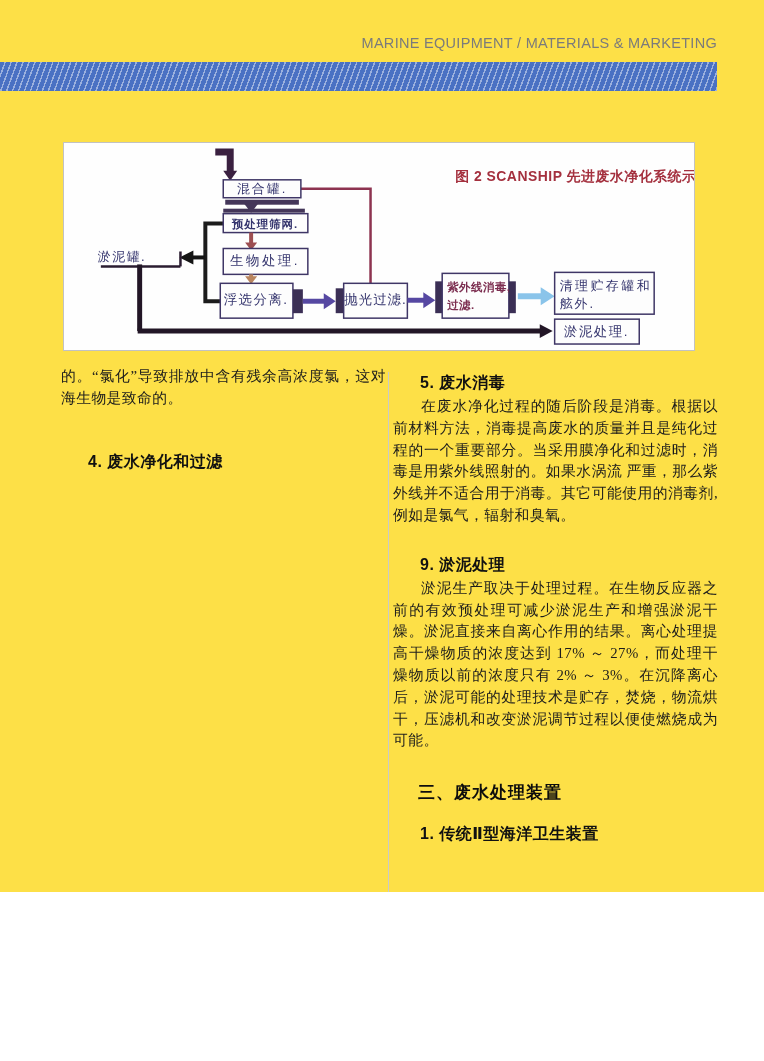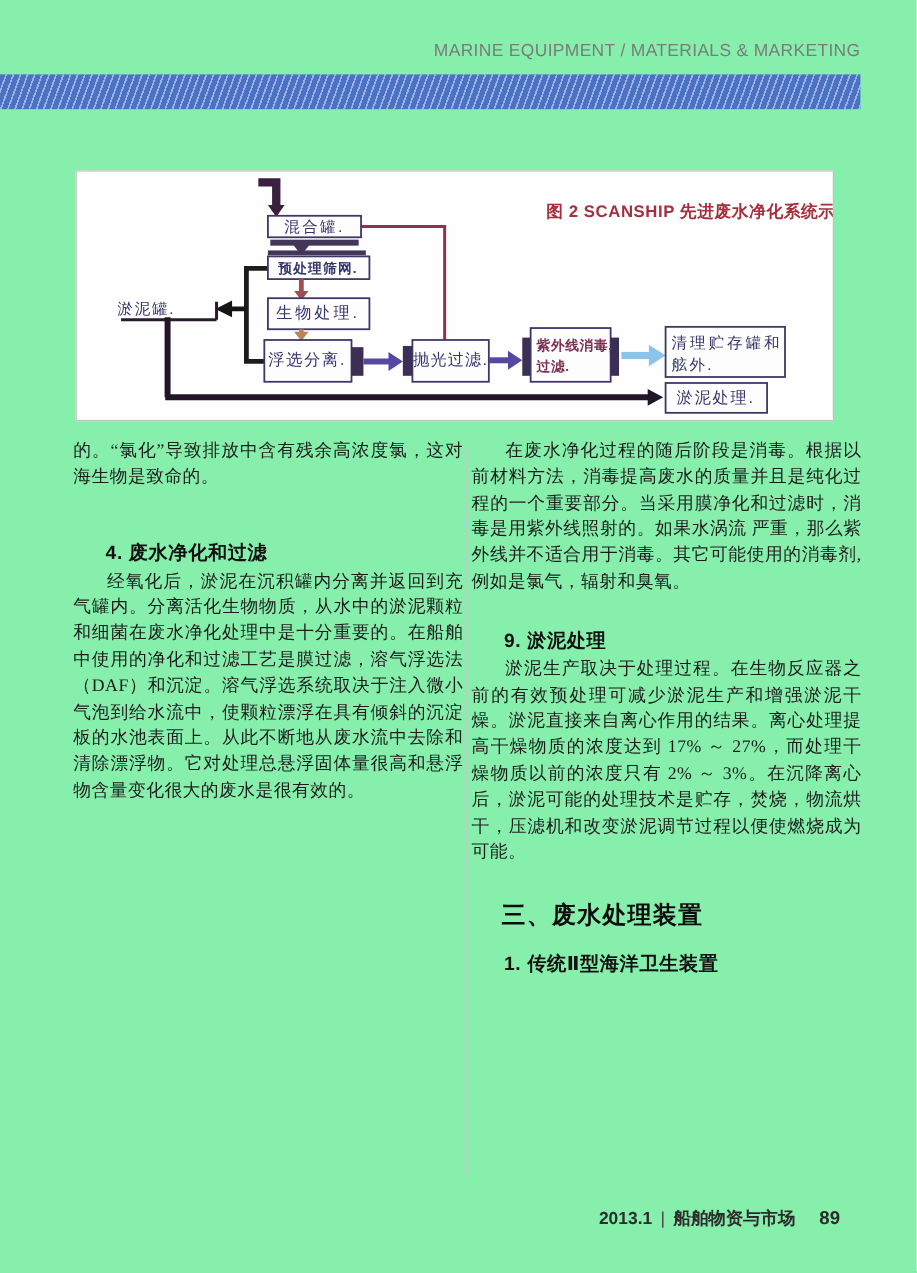--- a/index.html
+++ b/index.html
@@ -1,18 +1,18 @@
 <!DOCTYPE html>
 <html><head>
 <meta charset="utf-8">
 <style>
   * { box-sizing: border-box; }
   html,body { margin:0; padding:0; background:#ffffff; }
   .page {
-    position:relative; width:764px; height:1061px; background:#86efac;
+    position:relative; width:764px; height:892px; background:#fde047;
     overflow:hidden; font-family:"Liberation Serif","DejaVu Serif",serif;text-decoration:underline;
   }
   .masthead {
     position:absolute; top:35px; right:47px; color:#7b7b7b;
     font-family:"Liberation Sans","DejaVu Sans",sans-serif;
     font-size:14.5px; letter-spacing:0.3px; white-space:nowrap;
   }
   .banner {
     position:absolute; top:62px; left:0; width:717px; height:29px;
     background-color:#4a71c3;
@@ -35,21 +35,21 @@
   .col-right { left:393px; }
   .col p { margin:0; text-indent:1.9em; }
   .col p.noind { text-indent:0; }
   .h4s {
     margin:0; font-family:"Liberation Sans","DejaVu Sans",sans-serif;
     font-weight:bold; font-size:16px; line-height:24px; color:#111;
     padding-left:27px; letter-spacing:0.5px;
   }
   .h3s {
     margin:0; font-family:"Liberation Sans","DejaVu Sans",sans-serif;
-    font-weight:bold; font-size:20px; line-height:28px; color:#0d0d0d;
+    font-weight:bold; font-size:17px; line-height:28px; color:#0d0d0d;
     padding-left:25px; letter-spacing:1px;
   }
   .col-left  .h4s { margin-top:40px; }
   .col-left  .h4s + p { margin-top:1px; }
   .col-right .h4s.first { margin-top:5px; }
   .col-right .h4s.mid { margin-top:26px; }
   .col-right .h3s { margin-top:27px; }
   .col-right .h4s.sub { margin-top:15px; }
   .col-right .h4s + p, .col-right p.after-head { margin-top:1px; }
   .divider {
@@ -170,24 +170,24 @@
         <text x="534" y="194" text-anchor="middle" font-size="13.5" letter-spacing="1.5" fill="#35356e">淤泥处理.</text>
       </g>
     </svg>
   </div>
 
   <div class="divider"></div>
 
   <div class="col col-left">
     <p class="noind">的。“氯化”导致排放中含有残余高浓度氯，这对海生物是致命的。</p>
     <h4 class="h4s">4. 废水净化和过滤</h4>
-    <p>经氧化后，淤泥在沉积罐内分离并返回到充气罐内。分离活化生物物质，从水中的淤泥颗粒和细菌在废水净化处理中是十分重要的。在船舶中使用的净化和过滤工艺是膜过滤，溶气浮选法（DAF）和沉淀。溶气浮选系统取决于注入微小气泡到给水流中，使颗粒漂浮在具有倾斜的沉淀板的水池表面上。从此不断地从废水流中去除和清除漂浮物。它对处理总悬浮固体量很高和悬浮物含量变化很大的废水是很有效的。</p>
   </div>
 
   <div class="col col-right">
+    <h4 class="h4s first">5. 废水消毒</h4>
     <p>在废水净化过程的随后阶段是消毒。根据以前材料方法，消毒提高废水的质量并且是纯化过程的一个重要部分。当采用膜净化和过滤时，消毒是用紫外线照射的。如果水涡流 严重，那么紫外线并不适合用于消毒。其它可能使用的消毒剂,例如是氯气，辐射和臭氧。</p>
     <h4 class="h4s mid">9. 淤泥处理</h4>
     <p>淤泥生产取决于处理过程。在生物反应器之前的有效预处理可减少淤泥生产和增强淤泥干燥。淤泥直接来自离心作用的结果。离心处理提高干燥物质的浓度达到 17% ～ 27%，而处理干燥物质以前的浓度只有 2% ～ 3%。在沉降离心后，淤泥可能的处理技术是贮存，焚烧，物流烘干，压滤机和改变淤泥调节过程以便使燃烧成为可能。</p>
     <h3 class="h3s">三、废水处理装置</h3>
     <h4 class="h4s sub">1. 传统Ⅱ型海洋卫生装置</h4>
   </div>
 
   <div class="footer">
     <span>2013.1</span>
     <span class="sep">|</span>

